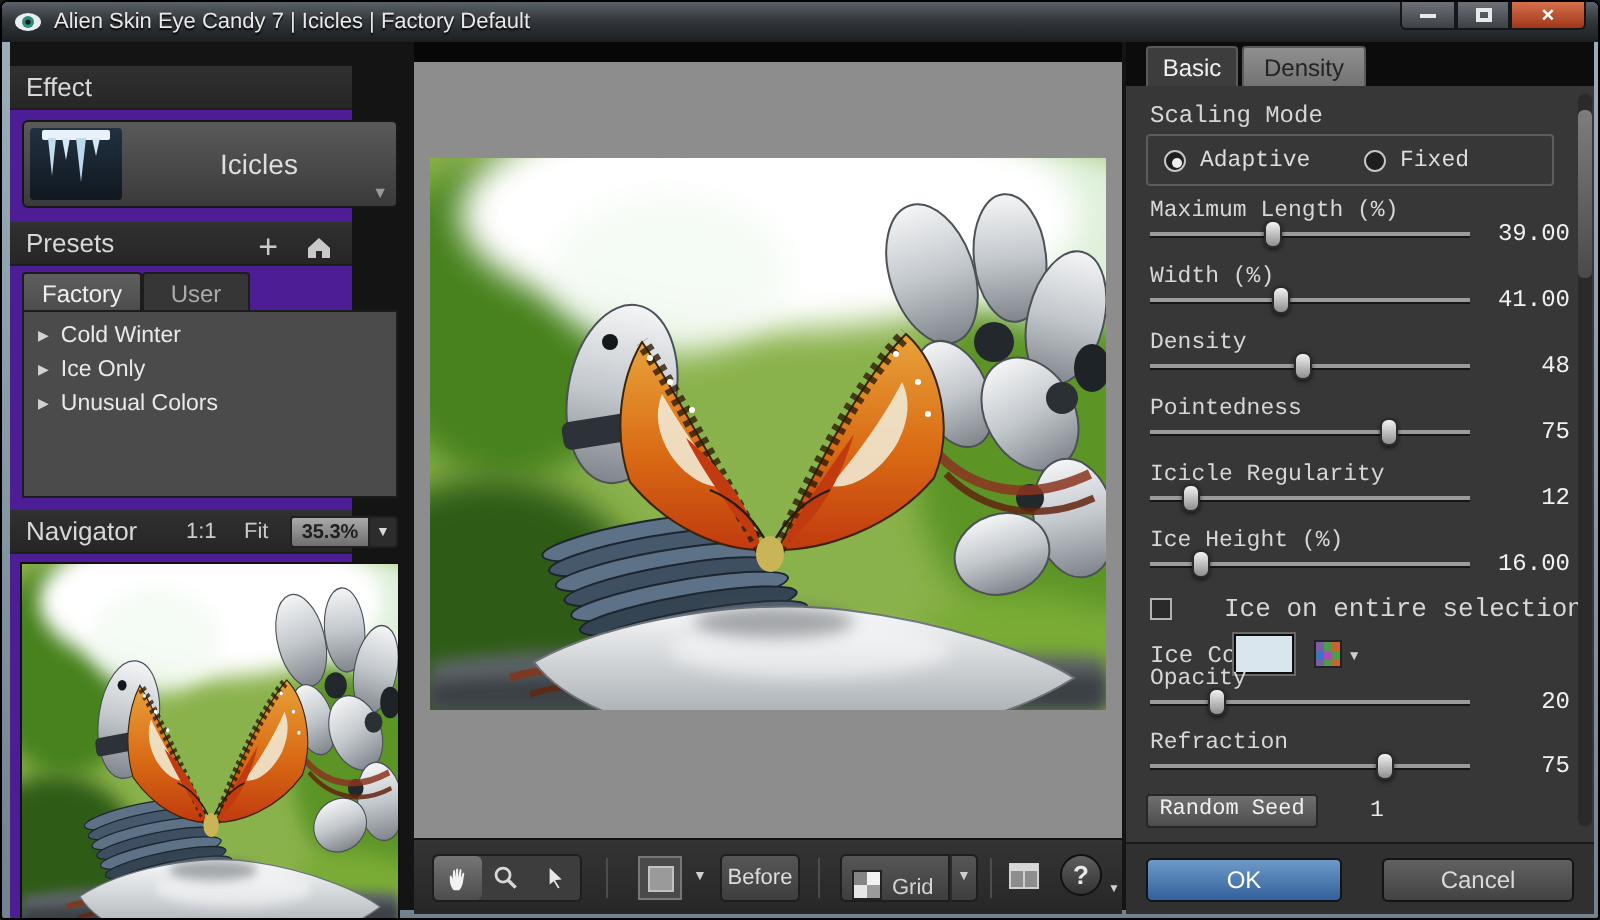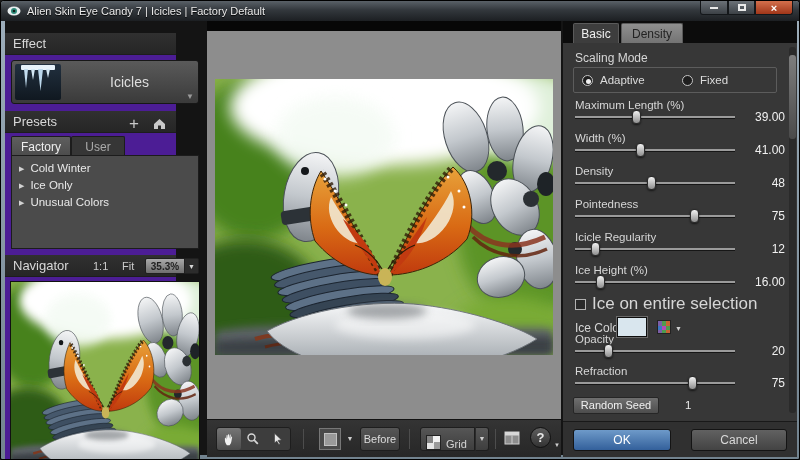--- a/index.html
+++ b/index.html
@@ -73,36 +73,36 @@
   .winicon-btn { position:absolute; left:296px; top:9px; width:18px; height:18px; display:flex; align-items:center; justify-content:center; }
   .help-btn { position:absolute; left:323px; top:7px; width:21px; height:21px; border-radius:50%; background:linear-gradient(180deg,#5e5e5e,#333333); border:1px solid #111; color:#e8e8e8; font-size:13px; font-weight:bold; text-align:center; line-height:19px; }
   .help-caret { position:absolute; left:347px; top:22px; font-size:6px; color:#cfcfcf; }
 
   
   .tab-strip { position:absolute; left:0; top:0; width:100%; height:22px; background:#0c0c0c; }
   .rtab { position:absolute; top:2px; height:20px; font-size:12px; text-align:center; line-height:20px; border:1px solid #5a5a5a; border-bottom:none; border-radius:2px 2px 0 0; }
   .rtab-basic { left:10px; width:46px; background:#3d3d3d; color:#f0f0f0; }
   .rtab-lighting { left:58px; width:62px; background:linear-gradient(180deg,#8f8f8f,#737373); color:#20
   2020; color:#232323; }
-  .panel-body { position:absolute; left:0; top:22px; width:100%; height:378px; background:#373737; }
+  .panel-body { position:absolute; left:0; top:22px; width:100%; height:378px; background:#373737;font-family:Liberation Mono, monospace; }
   .pb-label { position:absolute; left:12px; color:#d6d6d6; font-size:12px; }
   .radio-box { position:absolute; left:10px; top:24px; width:204px; height:26px; border:1px solid #5c5c5c; border-radius:2px; }
   .radio { position:absolute; top:7px; width:11px; height:11px; border-radius:50%; border:1px solid #c5c5c5; background:#1e1e1e; }
   .radio.checked::after { content:''; position:absolute; left:2.5px; top:2.5px; width:5px; height:5px; border-radius:50%; background:#efefef; }
   .radio-label { position:absolute; top:6px; color:#dcdcdc; font-size:11.5px; }
 
   .slider-row { position:absolute; left:0; width:100%; height:30px; }
   .slider-label { position:absolute; left:12px; top:0; color:#d6d6d6; font-size:11.5px; }
   .slider-track { position:absolute; left:12px; top:17px; width:160px; height:2px; background:#9b9b9b; box-shadow:0 1px 0 rgba(0,0,0,.6); }
   .slider-thumb { position:absolute; top:-6px; width:9px; height:14px; border-radius:4px; background:linear-gradient(180deg,#f2f2f2,#8e8e8e); border:1px solid #2a2a2a; box-shadow:0 1px 2px rgba(0,0,0,.6); }
   .slider-value { position:absolute; left:178px; top:11px; width:44px; text-align:right; color:#f0f0f0; font-size:12px; }
 
   .check-row { position:absolute; left:12px; top:254px; height:14px; display:flex; align-items:center; gap:6px; }
   .checkbox { width:11px; height:11px; border:1px solid #b2b2b2; background:#2a2a2a; }
-  .check-label { color:#d6d6d6; font-size:17px; }
+  .check-label { color:#d6d6d6; font-size:13px;margin-left:20px; }
   .icecolor-row { position:absolute; left:0; top:274px; width:100%; height:24px; }
   .ice-swatch { position:absolute; left:54px; top:0; width:30px; height:20px; border:1px solid #0e0e0e; outline:1px solid #6a6a6a; }
   .palette-ic { position:absolute; left:94px; top:3px; width:14px; height:14px; border:1px solid #222;
      background:
        linear-gradient(90deg,#7b5ea7 0 33%,#4e9c4e 33% 66%,#c86432 66%);
      background-size:100% 33.4%; }
   .palette-ic::after { content:''; position:absolute; left:0; top:4.6px; width:12px; height:4.6px; background:linear-gradient(90deg,#3a77c2 0 33%,#b44ab4 33% 66%,#4e9c4e 66%); }
   .palette-caret { position:absolute; left:112px; top:8px; font-size:7px; color:#cfcfcf; }
 
   .seed-row { position:absolute; left:0; top:354px; width:100%; height:18px; }

